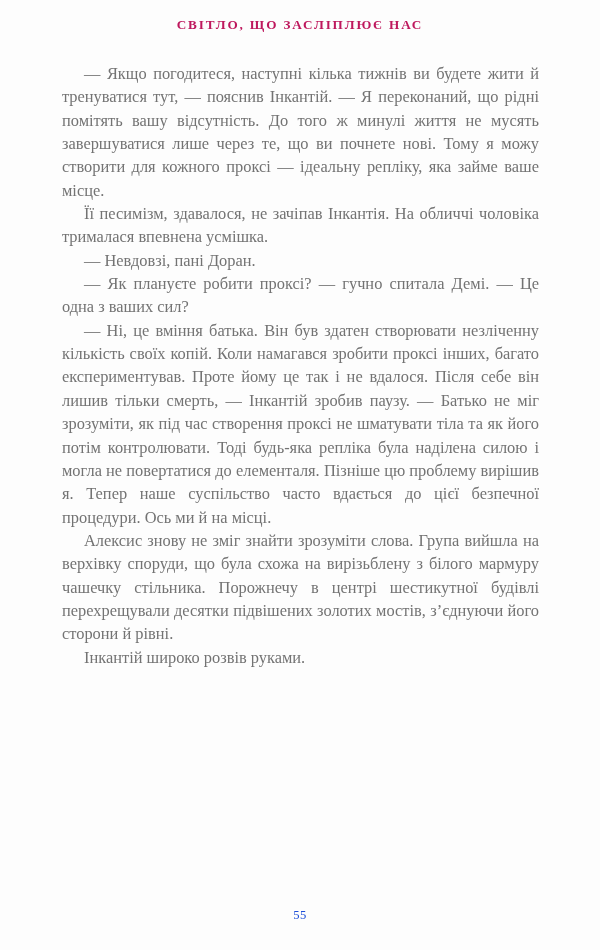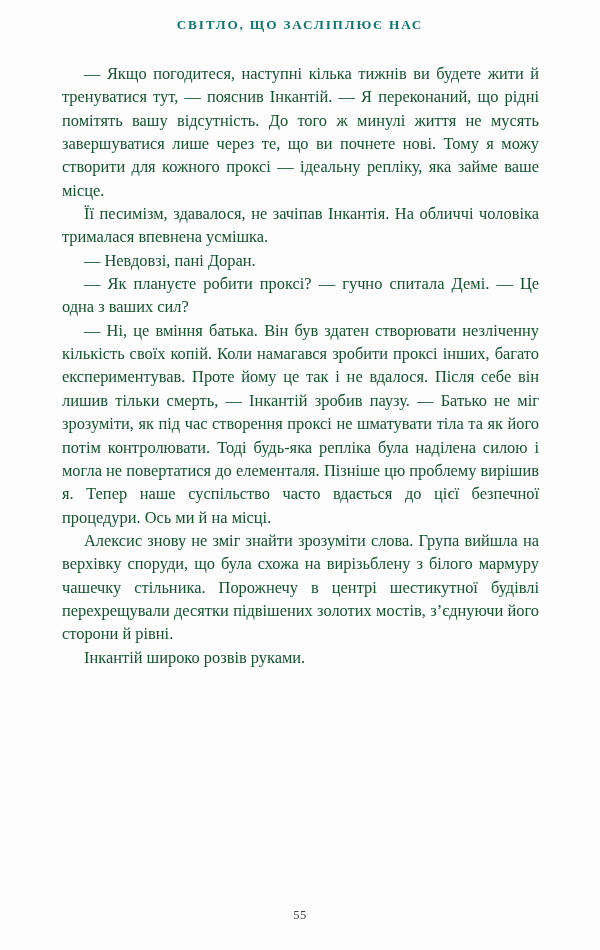--- a/index.html
+++ b/index.html
@@ -29,40 +29,40 @@
     position: absolute;
     top: 17px;
     left: 62px;
     width: 476px;
     text-align: center;
     font-family: "Liberation Serif", "DejaVu Serif", serif;
     font-size: 13.2px;
     font-weight: 700;
     letter-spacing: 1.85px;
     text-transform: uppercase;
-    color: #0f766e;
+    color: #be185d;
     white-space: nowrap;
   }
 
   
   .text-block {
     position: absolute;
     top: 62px;
     left: 62px;
     width: 477px;
   }
 
   .para {
     margin: 0;
     text-align: justify;
     text-justify: inter-word;
     text-indent: 22px;
     font-size: 16.4px;
     line-height: 23.35px;
-    color: #14532d;
+    color: #737373;
     font-weight: 400;
     hyphens: manual;
     -webkit-hyphens: manual;
   }
   .para:last-child {
     text-align: left;
   }
 
   
   .para.full-justify {
@@ -70,21 +70,21 @@
   }
 
   
   .folio {
     position: absolute;
     top: 908px;
     left: 0;
     width: 600px;
     text-align: center;
     font-size: 12.6px;
-    color: #404040;
+    color: #1d4ed8;
     font-family: "Liberation Serif", "DejaVu Serif", serif;
     letter-spacing: 0.4px;
   }
 </style>
 </head>
 <body>
 
 <div class="page">
 
   <div class="running-head">Світло, що засліплює нас</div>

